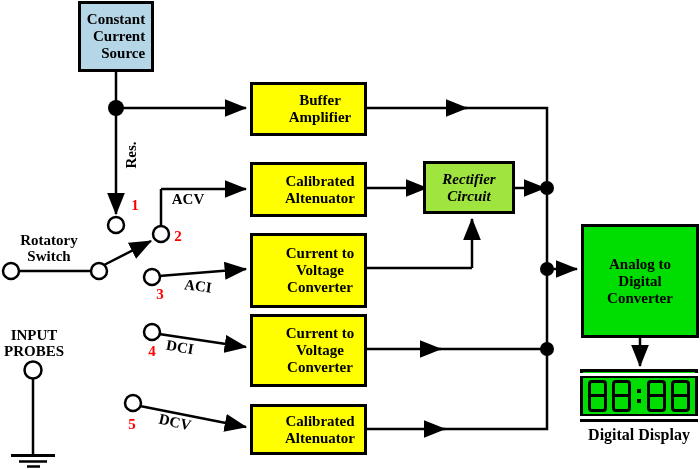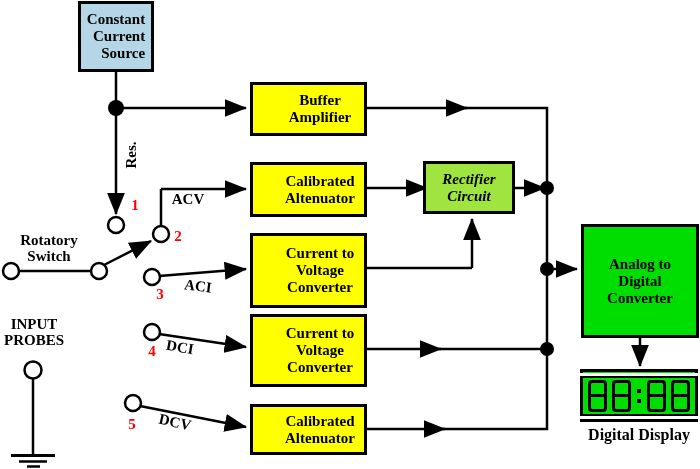--- a/index.html
+++ b/index.html
@@ -151,21 +151,21 @@
       <span class="d8"></span>
       <span class="col"><i></i><i></i></span>
       <span class="d8"></span>
       <span class="d8"></span>
     </div>
   </div>
 
   <div class="lbl" style="left:12px; top:232px; width:74px;">Rotatory
 Switch</div>
 
-  <div class="lbl" style="left:2px; top:316px; width:64px;">INPUT
+  <div class="lbl" style="left:2px; top:327px; width:64px;">INPUT
 PROBES</div>
 
   <div class="lbl rot90" style="left:109px; top:147px; width:44px;">Res.</div>
 
   <div class="lbl" style="left:166px; top:191px; width:44px;text-align:center;">ACV</div>
 
   <div class="lbl" style="left:178px; top:278px; width:40px; transform:rotate(7deg);">ACI</div>
 
   <div class="lbl" style="left:160px; top:339px; width:40px; transform:rotate(10deg);">DCI</div>
 

